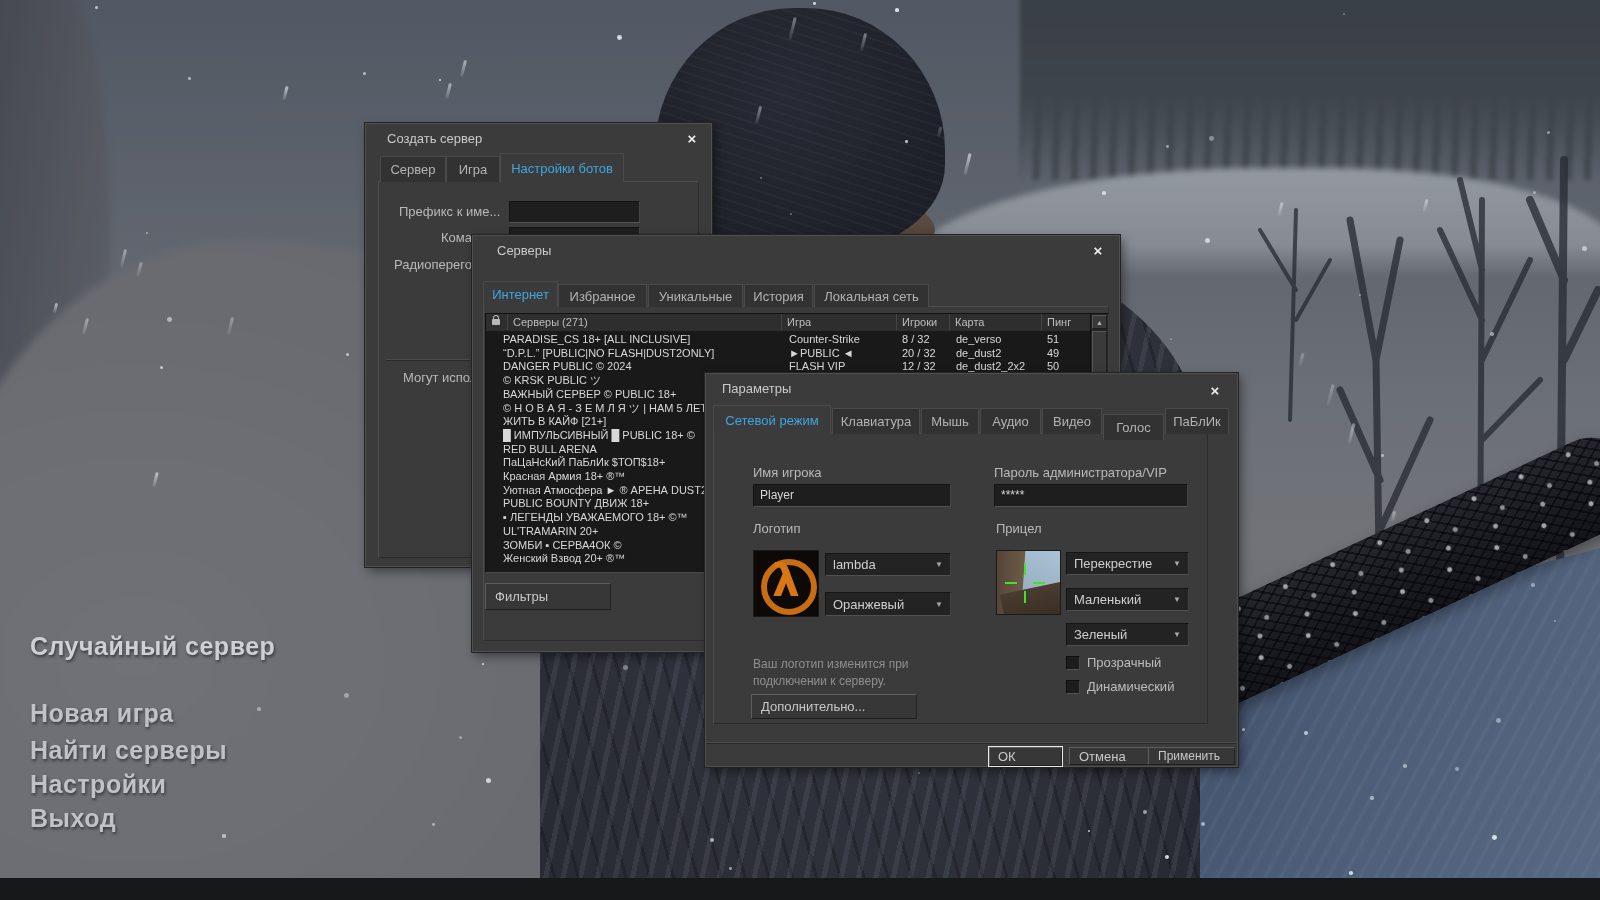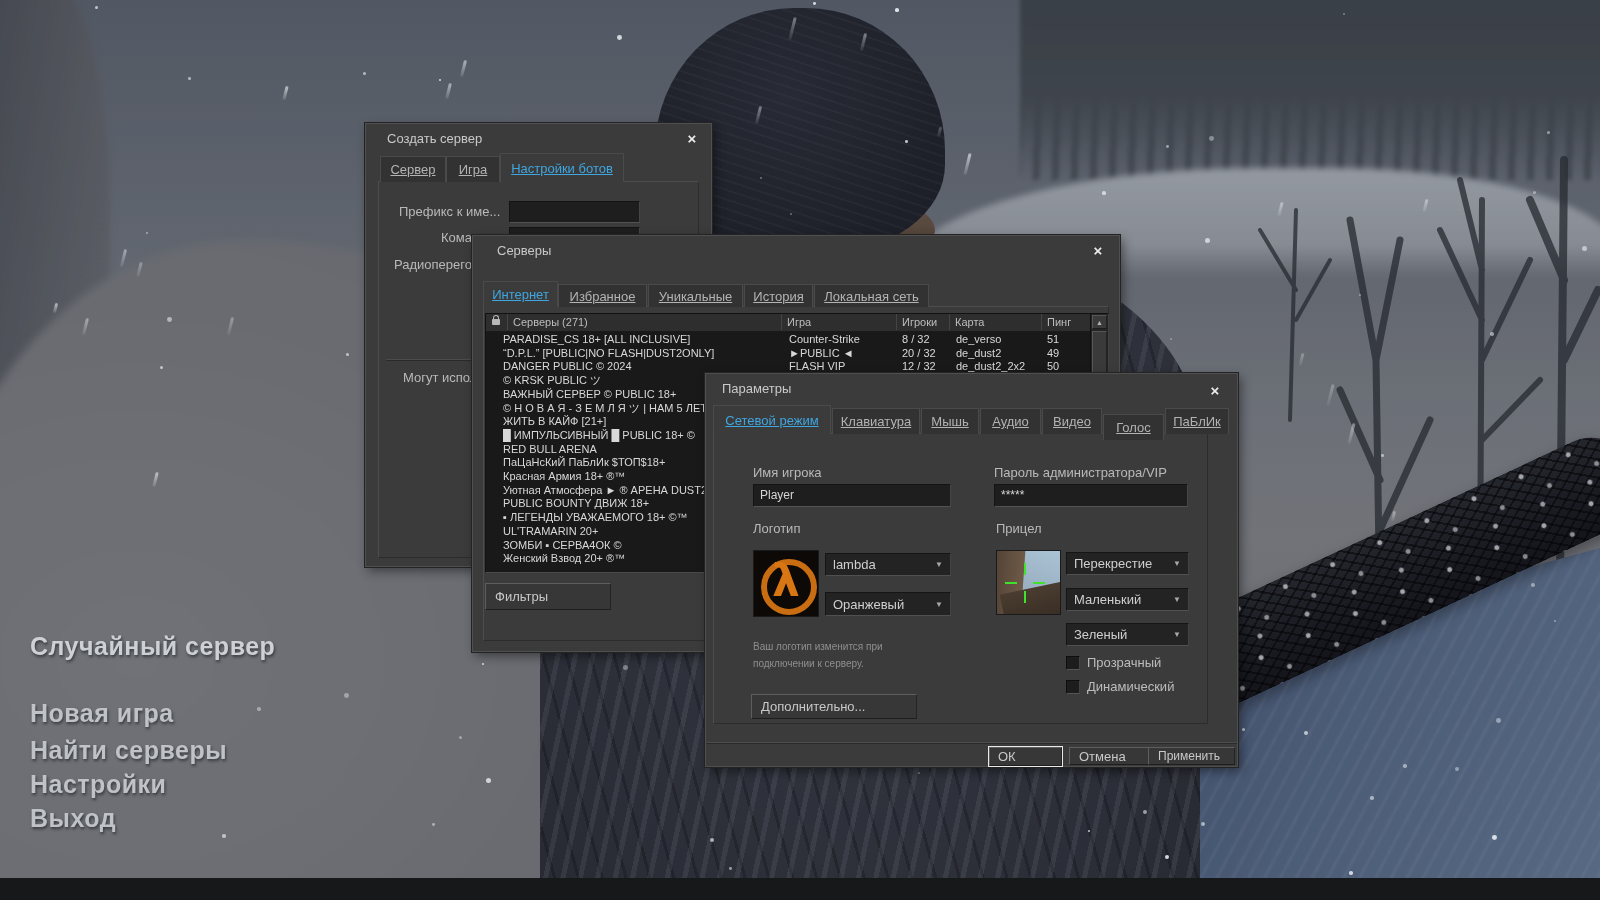--- a/index.html
+++ b/index.html
@@ -36,34 +36,34 @@
   .bottom-bar{position:absolute;left:0;top:878px;width:1600px;height:22px;background:#17181a;}
   
   .menu{position:absolute;left:30px;top:0;z-index:6;}
   .menu-item{position:absolute;left:0;white-space:nowrap;font-size:25px;font-weight:bold;color:#bfc2c7;letter-spacing:.5px;text-shadow:1px 2px 3px rgba(10,12,16,.55);cursor:pointer;}
   .menu-item.first{color:#cdd0d4;}
   
   .win{position:absolute;background:#3b3b3b;border:1px solid #4f4f4f;outline:1px solid #232323;box-shadow:3px 4px 10px rgba(0,0,0,.45);color:#c6c6c6;}
   .titlebar{position:absolute;left:0;top:0;right:0;height:28px;}
   .title{position:absolute;font-size:13px;color:#c9c9c9;}
   .close{position:absolute;width:18px;height:18px;font-size:15px;font-weight:bold;color:#ececec;text-align:center;line-height:17px;cursor:pointer;}
-  .tab{position:absolute;background:#323232;border:1px solid #4a4a4a;border-bottom:none;color:#b3b3b3;font-size:13px;display:flex;align-items:center;justify-content:center;cursor:pointer;white-space:nowrap;text-decoration:underline;}
+  .tab{position:absolute;background:#323232;border:1px solid #4a4a4a;border-bottom:none;color:#b3b3b3;font-size:13px;display:flex;align-items:center;justify-content:center;cursor:pointer;white-space:nowrap;}
   .tab.active{background:#3b3b3b;color:#3fa6e0;z-index:3;}
   .panel{position:absolute;border:1px solid #4d4d4d;border-right-color:#2c2c2c;border-bottom-color:#2c2c2c;background:#3b3b3b;}
   .flabel{position:absolute;font-size:13px;color:#b9b9b9;white-space:nowrap;}
   .tinput{position:absolute;background:#1e1e1e;border:1px solid #141414;border-bottom-color:#525252;border-right-color:#454545;color:#d6d6d6;font-size:12px;line-height:20px;padding:0 6px;white-space:nowrap;overflow:hidden;cursor:text;}
   .combo{position:absolute;background:#232323;border:1px solid #151515;border-bottom-color:#505050;border-right-color:#434343;color:#cfcfcf;font-size:13px;display:flex;align-items:center;padding:0 7px;cursor:pointer;}
   .combo .arr{margin-left:auto;font-size:8px;color:#a8a8a8;}
   .btn{position:absolute;background:#373737;border:1px solid #5e5e5e;border-bottom-color:#1e1e1e;border-right-color:#242424;color:#c8c8c8;font-size:13px;display:flex;align-items:center;padding:0 9px;cursor:pointer;white-space:nowrap;}
   .btn.center{justify-content:center;padding:0;}
   .btn.focus{outline:1px solid #e9e9e9;}
   .sep{position:absolute;height:1px;background:#4c4c4c;box-shadow:0 1px 0 #2a2a2a;}
   .checkbox{position:absolute;width:12px;height:12px;background:#1d1d1d;border:1px solid #0f0f0f;border-bottom-color:#555;border-right-color:#444;cursor:pointer;}
   .cblabel{position:absolute;font-size:13px;color:#bcbcbc;white-space:nowrap;}
-  .note{position:absolute;font-size:10px;line-height:17px;color:#8f8f8f;}
+  .note{position:absolute;font-size:12px;line-height:17px;color:#8f8f8f;margin-top:18px;}
   
   .list{position:absolute;background:#191919;border:1px solid #121212;border-bottom-color:#4a4a4a;border-right-color:#404040;overflow:hidden;}
   .lheader{position:absolute;left:0;top:0;right:0;height:17px;background:#2e2e2e;border-bottom:1px solid #1a1a1a;}
   .hcell{position:absolute;top:0;height:16px;font-size:11px;color:#bdbdbd;line-height:16px;padding-left:5px;border-right:1px solid #454545;box-sizing:border-box;background:#2e2e2e;white-space:nowrap;overflow:hidden;}
   .rows{position:absolute;left:0;top:19px;right:17px;}
   .lrow{position:absolute;left:0;right:0;height:14px;cursor:pointer;}
   .cell{position:absolute;font-size:11px;color:#d8d8d8;white-space:nowrap;overflow:hidden;line-height:13px;}
   .lockicon{position:absolute;left:6px;top:5px;width:8px;height:6px;background:#b8b8b8;border-radius:1px;}
   .lockicon:before{content:"";position:absolute;left:1px;top:-4px;width:4px;height:4px;border:1px solid #b8b8b8;border-bottom:none;border-radius:3px 3px 0 0;}
   .scroll{position:absolute;top:0;bottom:0;right:0;width:17px;background:#242424;border-left:1px solid #111;}

